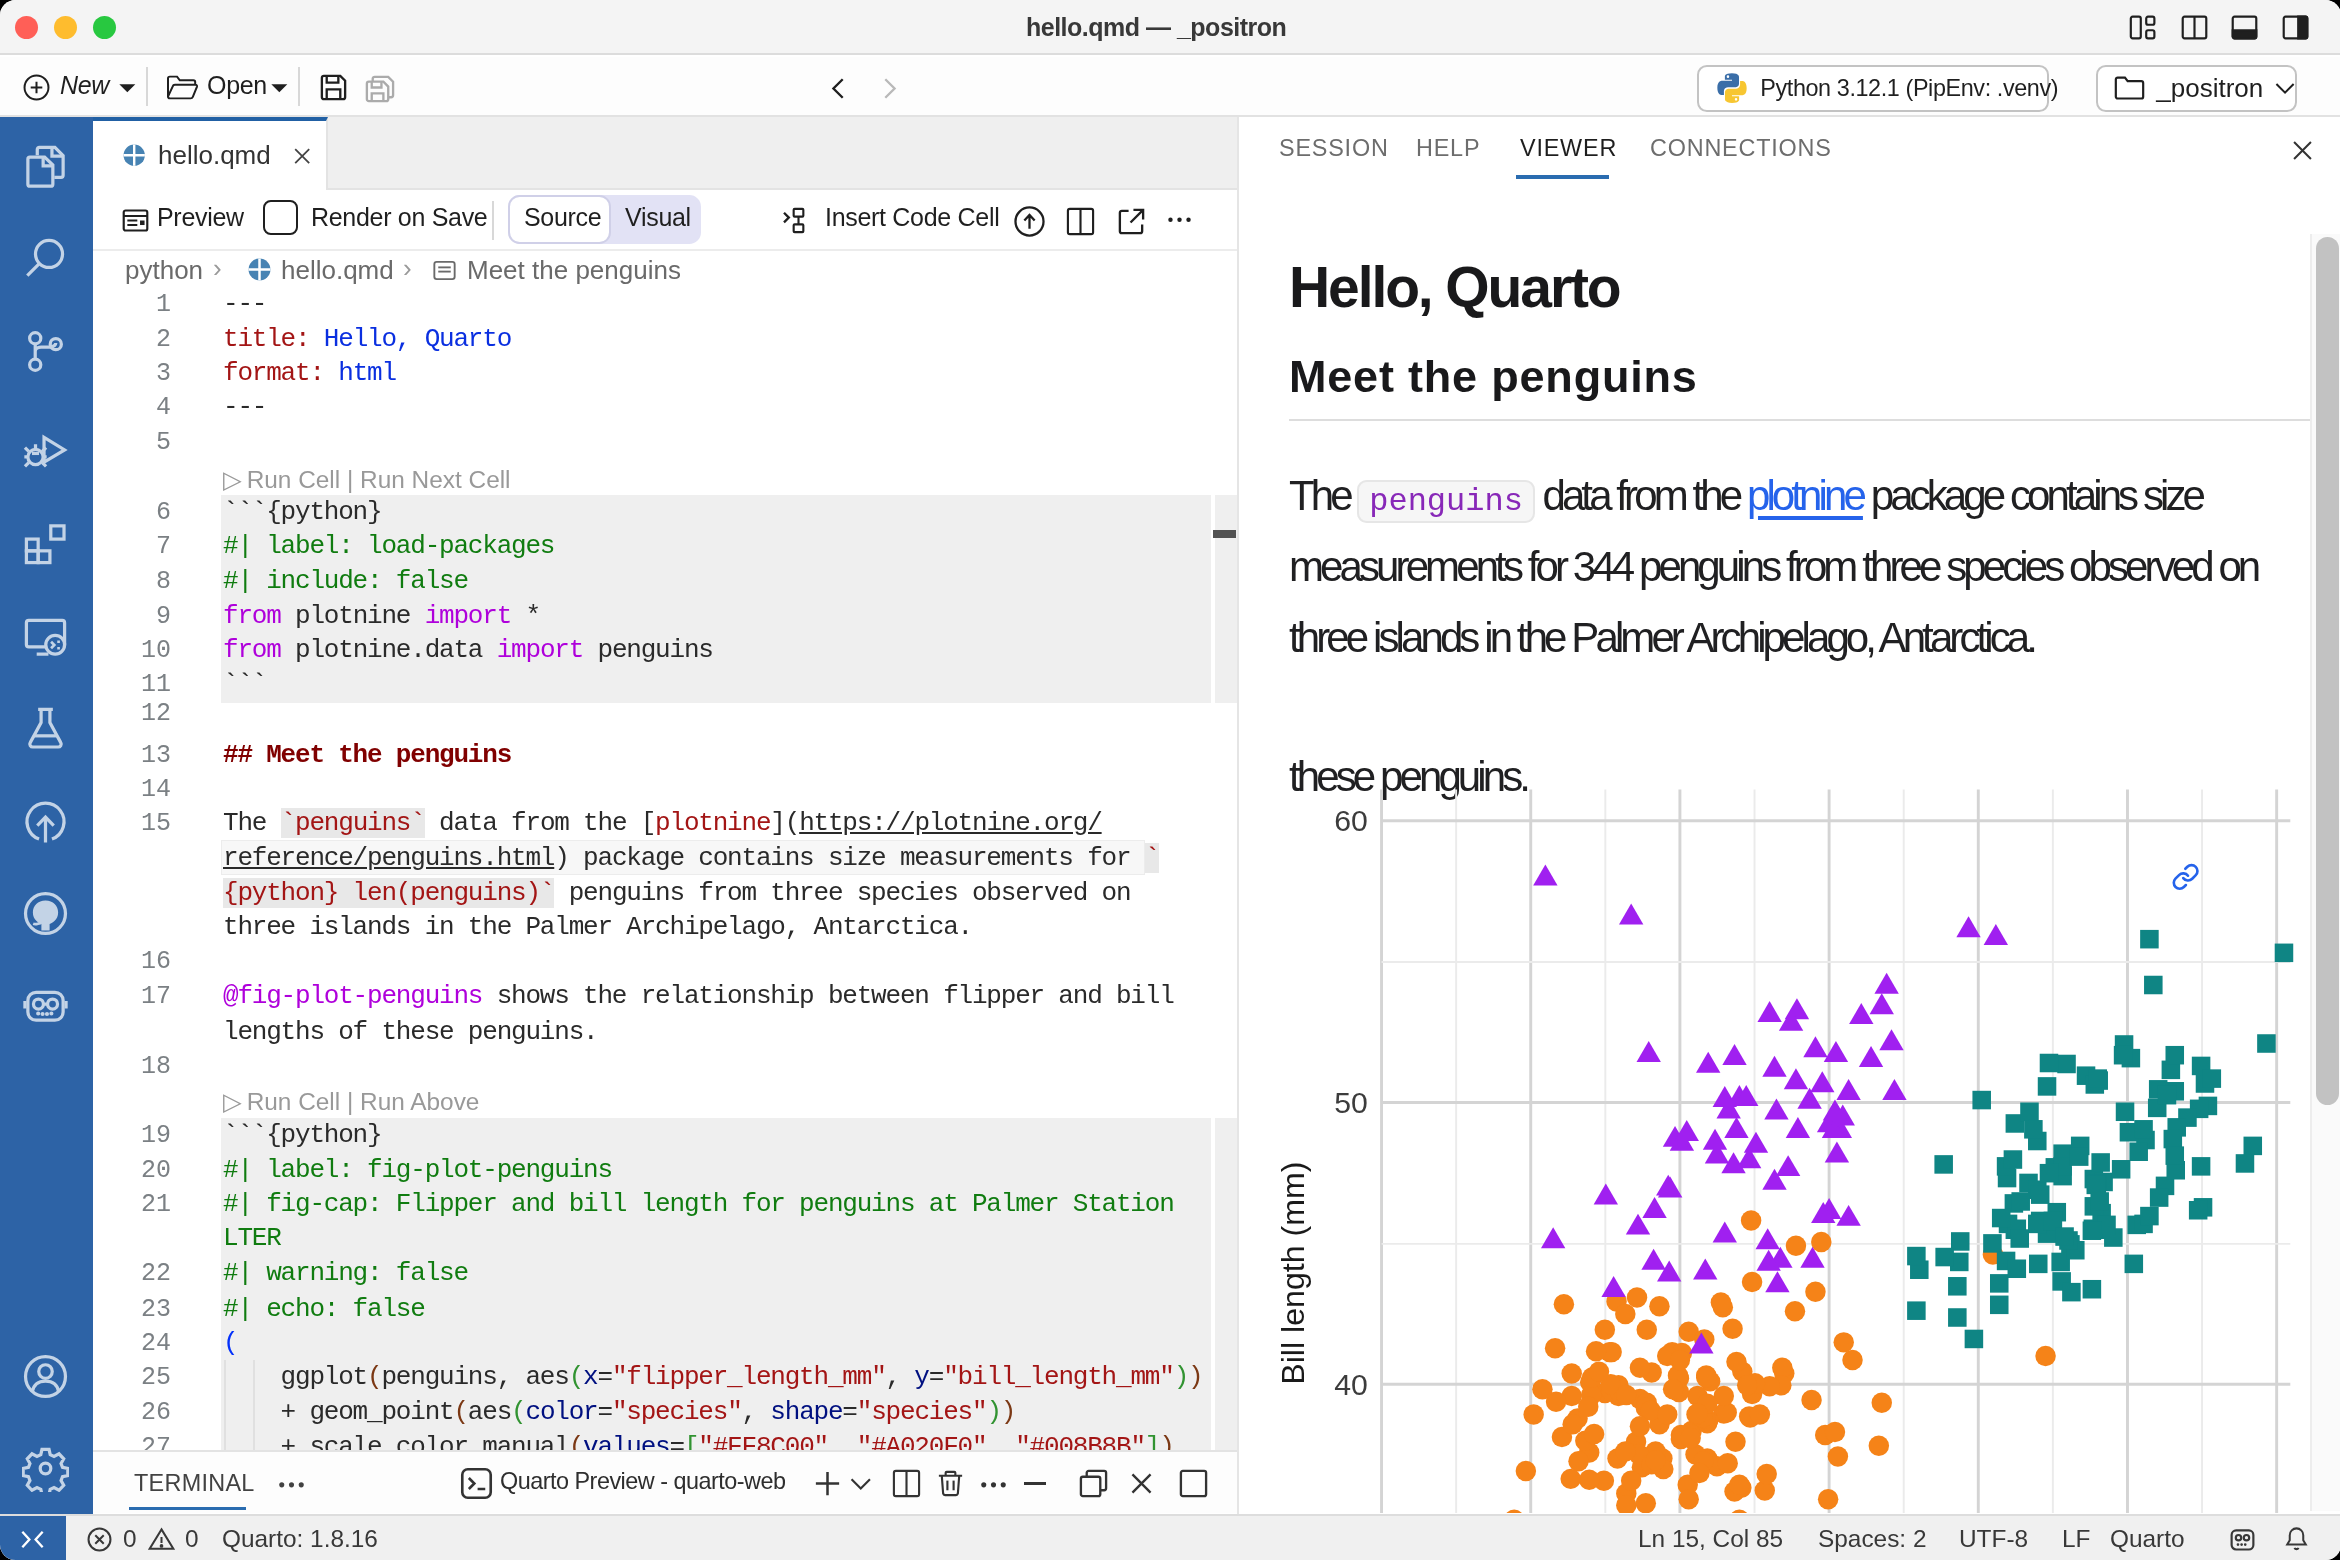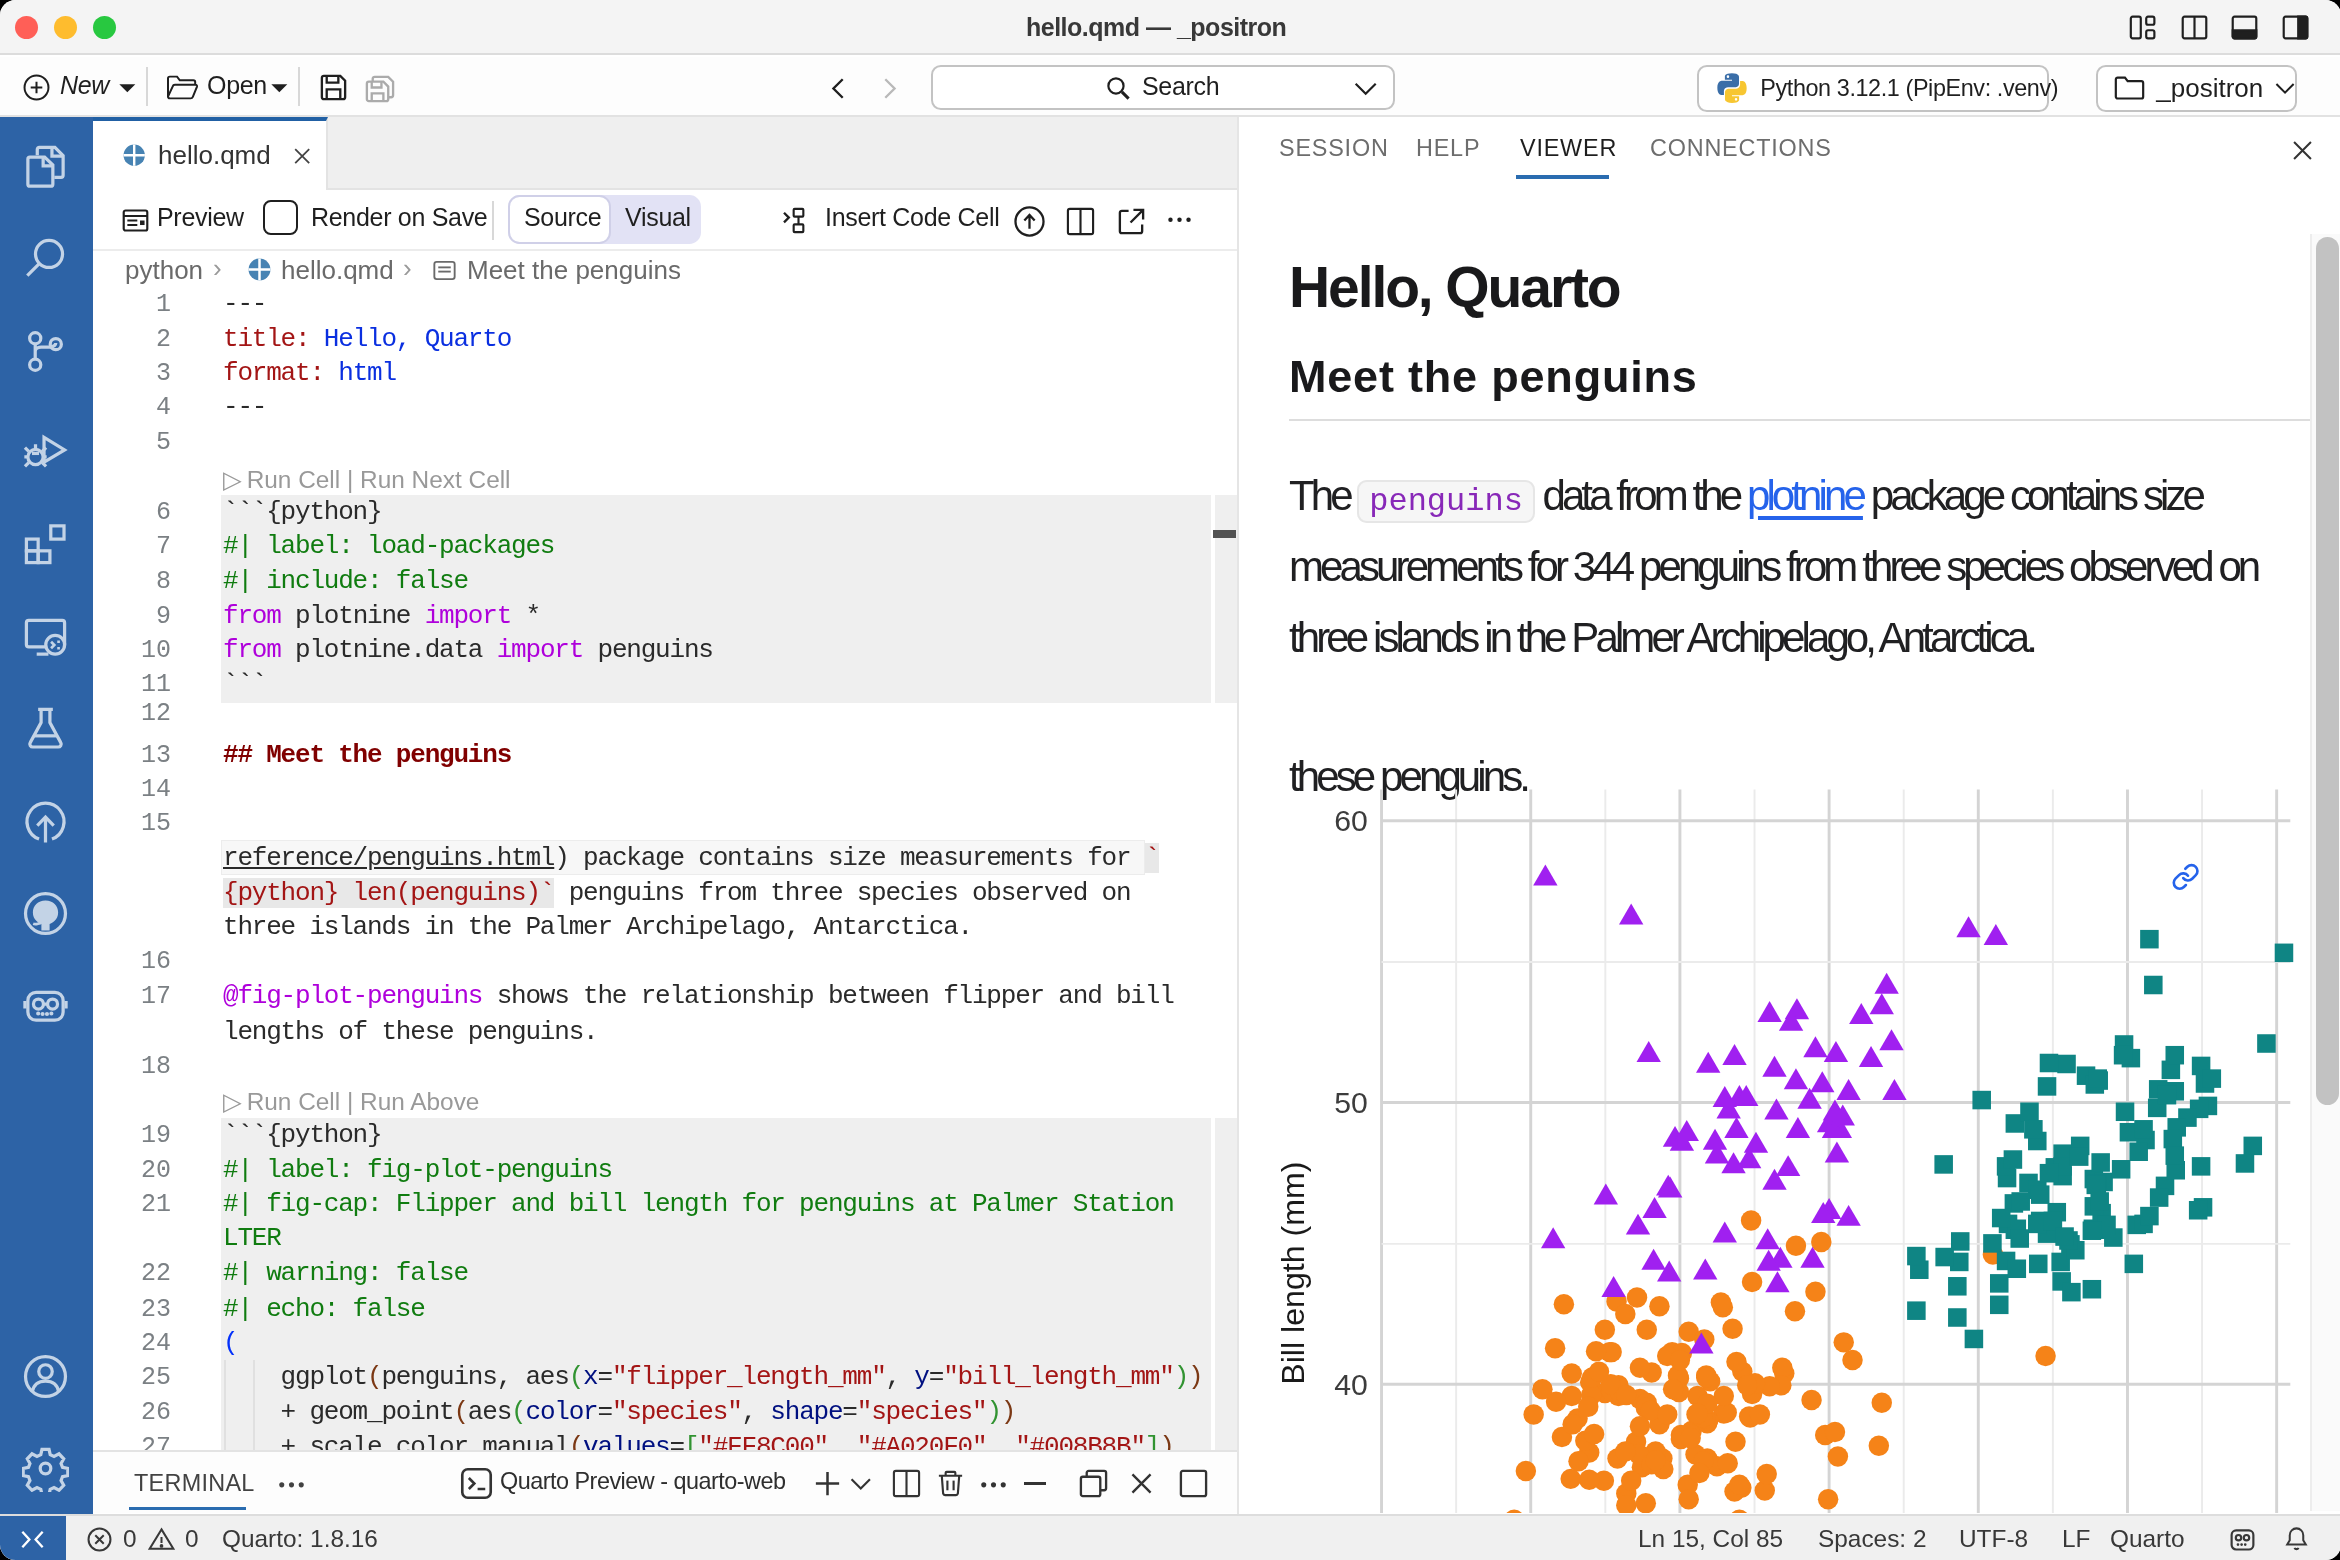--- a/index.html
+++ b/index.html
@@ -125,30 +125,20 @@
         <path d="M4.5 5 v3 h5 V5 M4.5 15 v-4 h6 v4"></path>
       </svg>
 
     <svg class="abs" style="left:825px;top:17.6px" width="27" height="27" viewBox="0 0 16 16" fill="none" stroke="#1f1f1f" stroke-width="1.4">
         <path d="M10.5 2.5 L5 8 L10.5 13.5"></path>
       </svg>
     <svg class="abs" style="left:876px;top:17.6px" width="27" height="27" viewBox="0 0 16 16" fill="none" stroke="#b9b9b9" stroke-width="1.4">
         <path d="M5.5 2.5 L11 8 L5.5 13.5"></path>
       </svg>
 
-    <div id="searchbox">
-      <svg class="abs" style="left:172px;top:7.8px" width="27" height="27" viewBox="0 0 16 16" fill="none" stroke="#1f1f1f" stroke-width="1.3">
-          <circle cx="6.5" cy="6.5" r="4.5"></circle>
-          <line x1="10" y1="10" x2="14" y2="14" stroke-width="1.8"></line>
-        </svg>
-      <span class="tbtxt abs" style="left:209px;top:4.9px;">Search</span>
-      <svg class="abs" style="left:421px;top:14.6px" width="23.4" height="15.6" viewBox="0 0 14 8" fill="none" stroke="#1f1f1f" stroke-width="1.3">
-          <path d="M1 1 L7 7 L13 1"></path>
-        </svg>
-    </div>
 
     <div class="pillbtn" style="left:1697px; width:352px;">
       <svg style="margin-left:15.6px; flex:0 0 auto;" width="34" height="34" viewBox="0 0 32 32">
         <path fill="#3a6ea8" d="M15.9 2c-7 0-6.6 3-6.6 3v3.2h6.7v1H6.7s-4.5-.5-4.5 6.6 3.9 6.8 3.9 6.8h2.3v-3.3s-.1-3.9 3.9-3.9h6.6s3.7.1 3.7-3.6V5.6S23.2 2 15.9 2zm-3.7 2.1a1.2 1.2 0 1 1 0 2.4 1.2 1.2 0 0 1 0-2.4z"></path>
         <path fill="#f7c631" d="M16.1 30c7 0 6.6-3 6.6-3v-3.2H16v-1h9.3s4.5.5 4.5-6.6-3.9-6.8-3.9-6.8h-2.3v3.3s.1 3.9-3.9 3.9h-6.6s-3.7-.1-3.7 3.6v6.2S8.8 30 16.1 30zm3.7-2.1a1.2 1.2 0 1 1 0-2.4 1.2 1.2 0 0 1 0 2.4z"></path>
       </svg>
       <span style="font-size:23.4px; color:#1f1f1f; margin-left:11.7px; white-space:nowrap; letter-spacing:-0.4px;">Python 3.12.1 (PipEnv: .venv)</span>
     </div>
 
     <div class="pillbtn" style="left:2096px; width:201px;">
@@ -358,20 +348,21 @@
           </div>
       <div class="crow" style="top:451px">
             <div class="gut">13</div>
             <div class="ct"><span class="hd">## Meet the penguins</span></div>
           </div>
       <div class="crow" style="top:485px">
             <div class="gut">14</div>
           </div>
       <div class="crow" style="top:519px">
             <div class="gut">15</div>
+            <div class="ct"><span>The </span><span class="y chip">`penguins`</span><span> data from the [</span><span class="y">plotnine</span><span>](</span><span class="ul">https://plotnine.org/</span></div>
           </div>
       <div class="crow" style="top:554px">
             <div class="ct"><span class="ul">reference/penguins.html</span><span>) package contains size measurements for </span><span class="y chip">`</span></div>
           </div>
       <div class="crow" style="top:589px">
             <div class="ct"><span class="y chip">{python} len(penguins)`</span><span> penguins from three species observed on </span></div>
           </div>
       <div class="crow" style="top:623px">
             <div class="ct"><span>three islands in the Palmer Archipelago, Antarctica.</span></div>
           </div>

